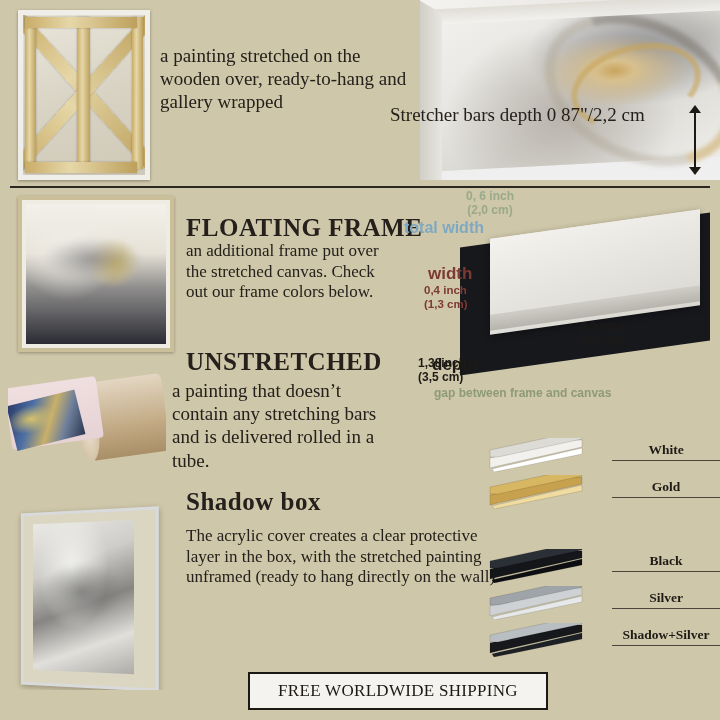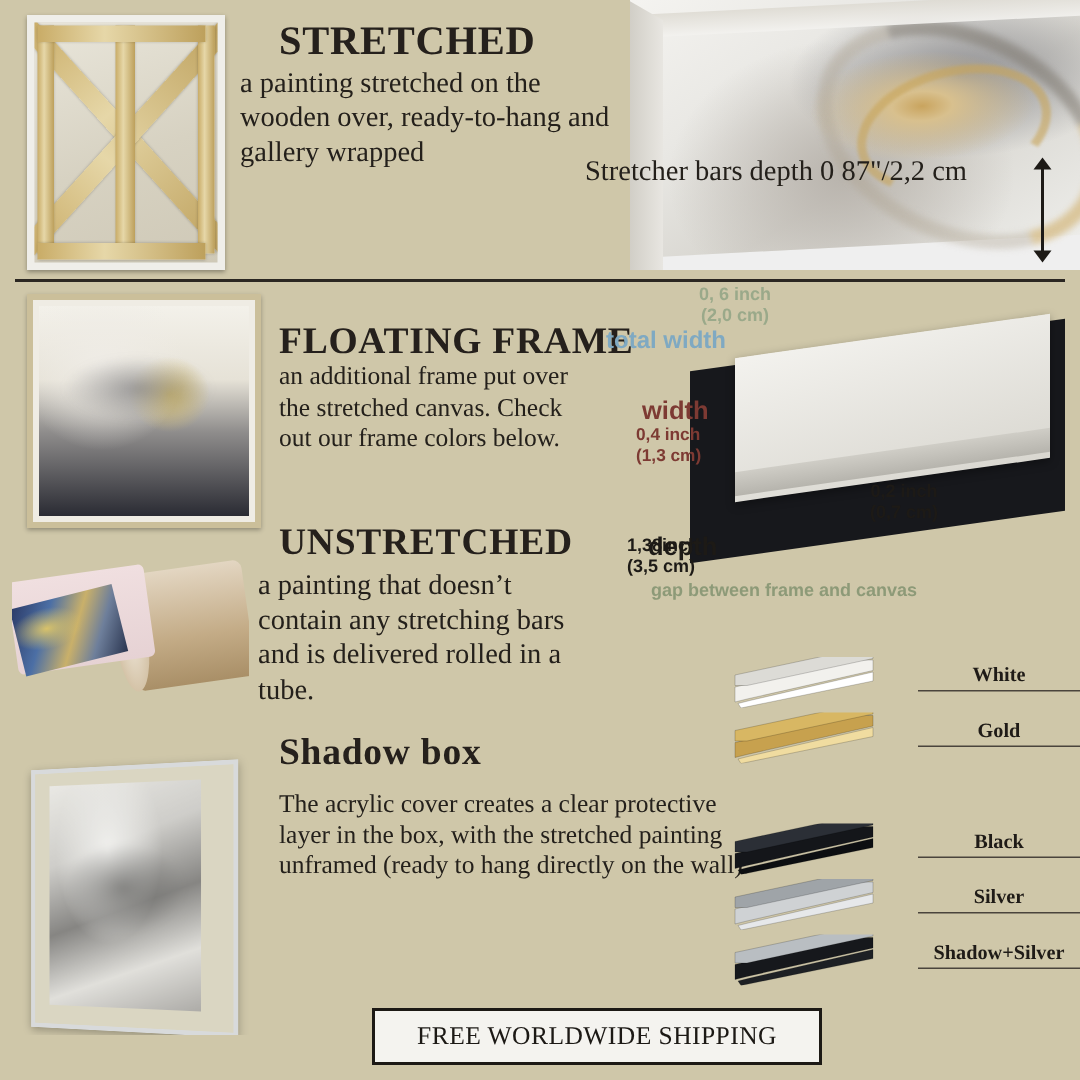--- a/index.html
+++ b/index.html
@@ -299,21 +299,20 @@
   <div class="abs marble">
     <div class="sheet"></div>
     <div class="swirl"></div>
     <div class="swirl2"></div>
     <div class="edge-top"></div>
     <div class="edge-left"></div>
   </div>
 
   <div class="abs depth-arrow"></div>
 
-  <div class="abs ttl" id="stretched-title">STRETCHED</div>
   <div class="abs body-txt" id="stretched-text">a painting stretched on the wooden over, ready-to-hang and gallery wrapped</div>
   <div class="abs body-txt" id="stretcher-caption">Stretcher bars depth  0 87"/2,2 cm</div>
 
   <div class="divider"></div>
 
   <div class="abs ff-photo">
     <div class="art"></div>
     <div class="brush"></div>
   </div>
 

